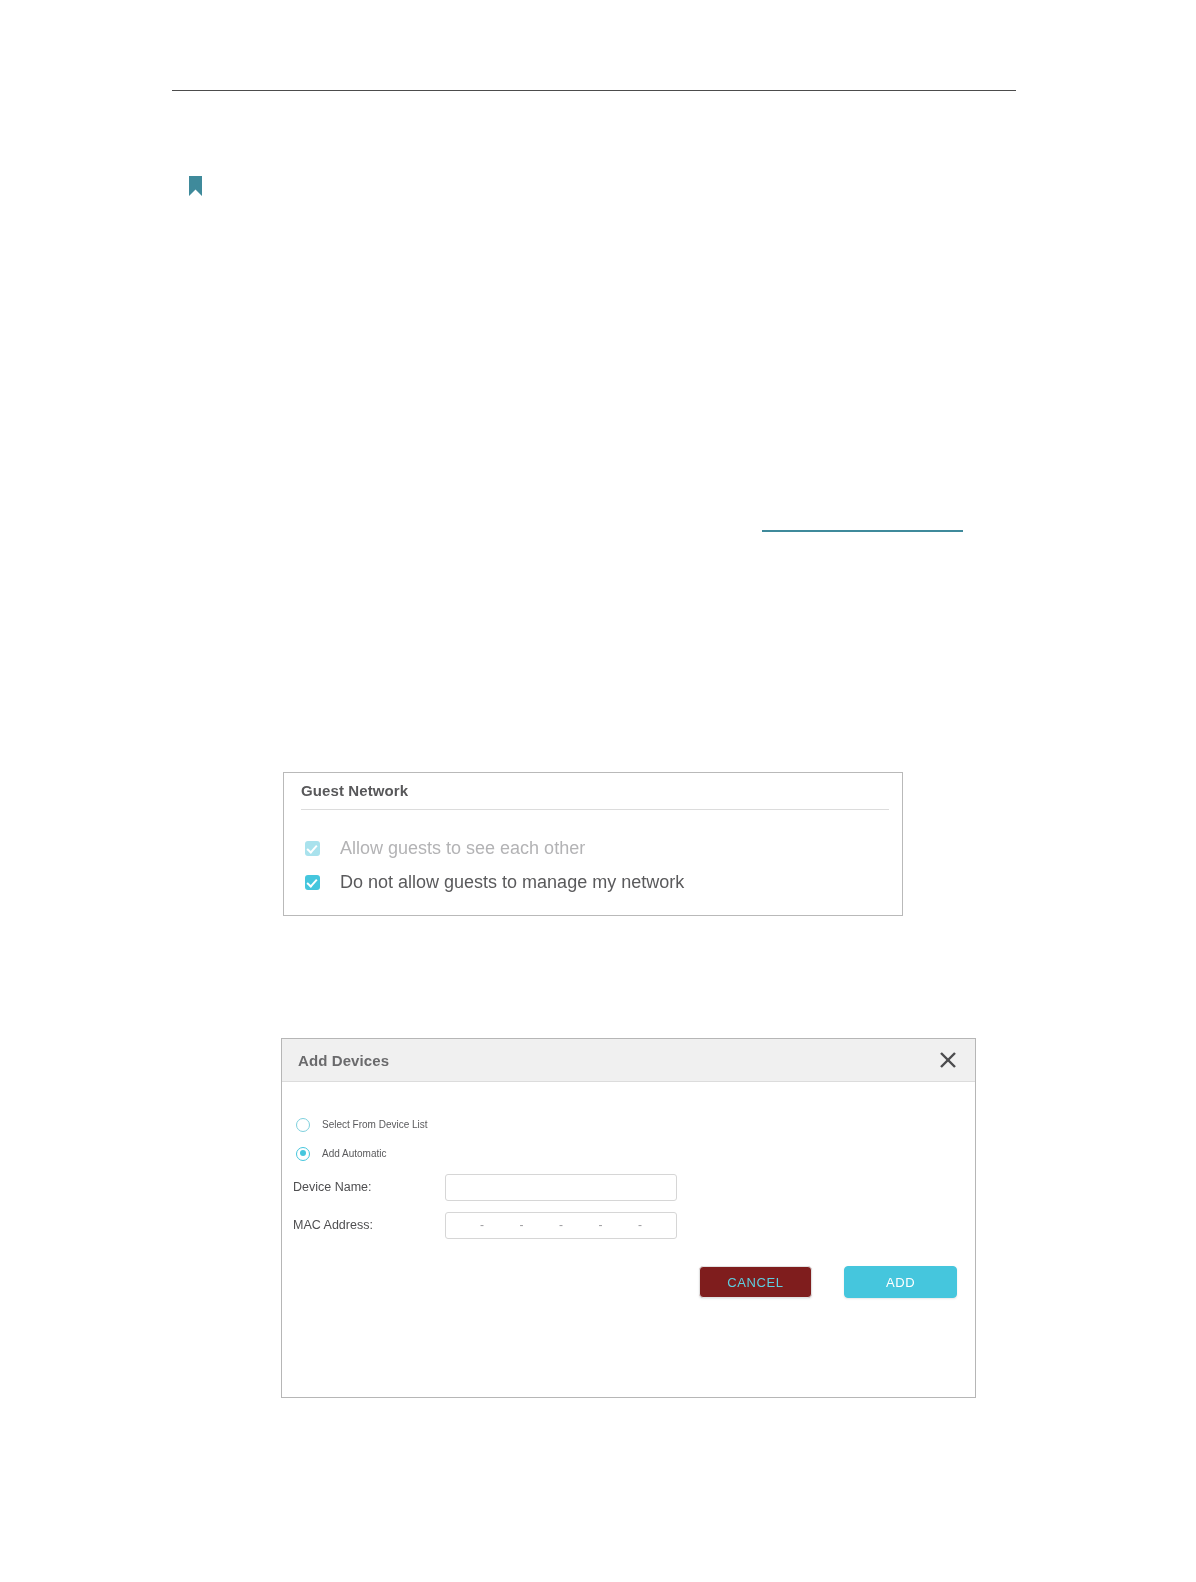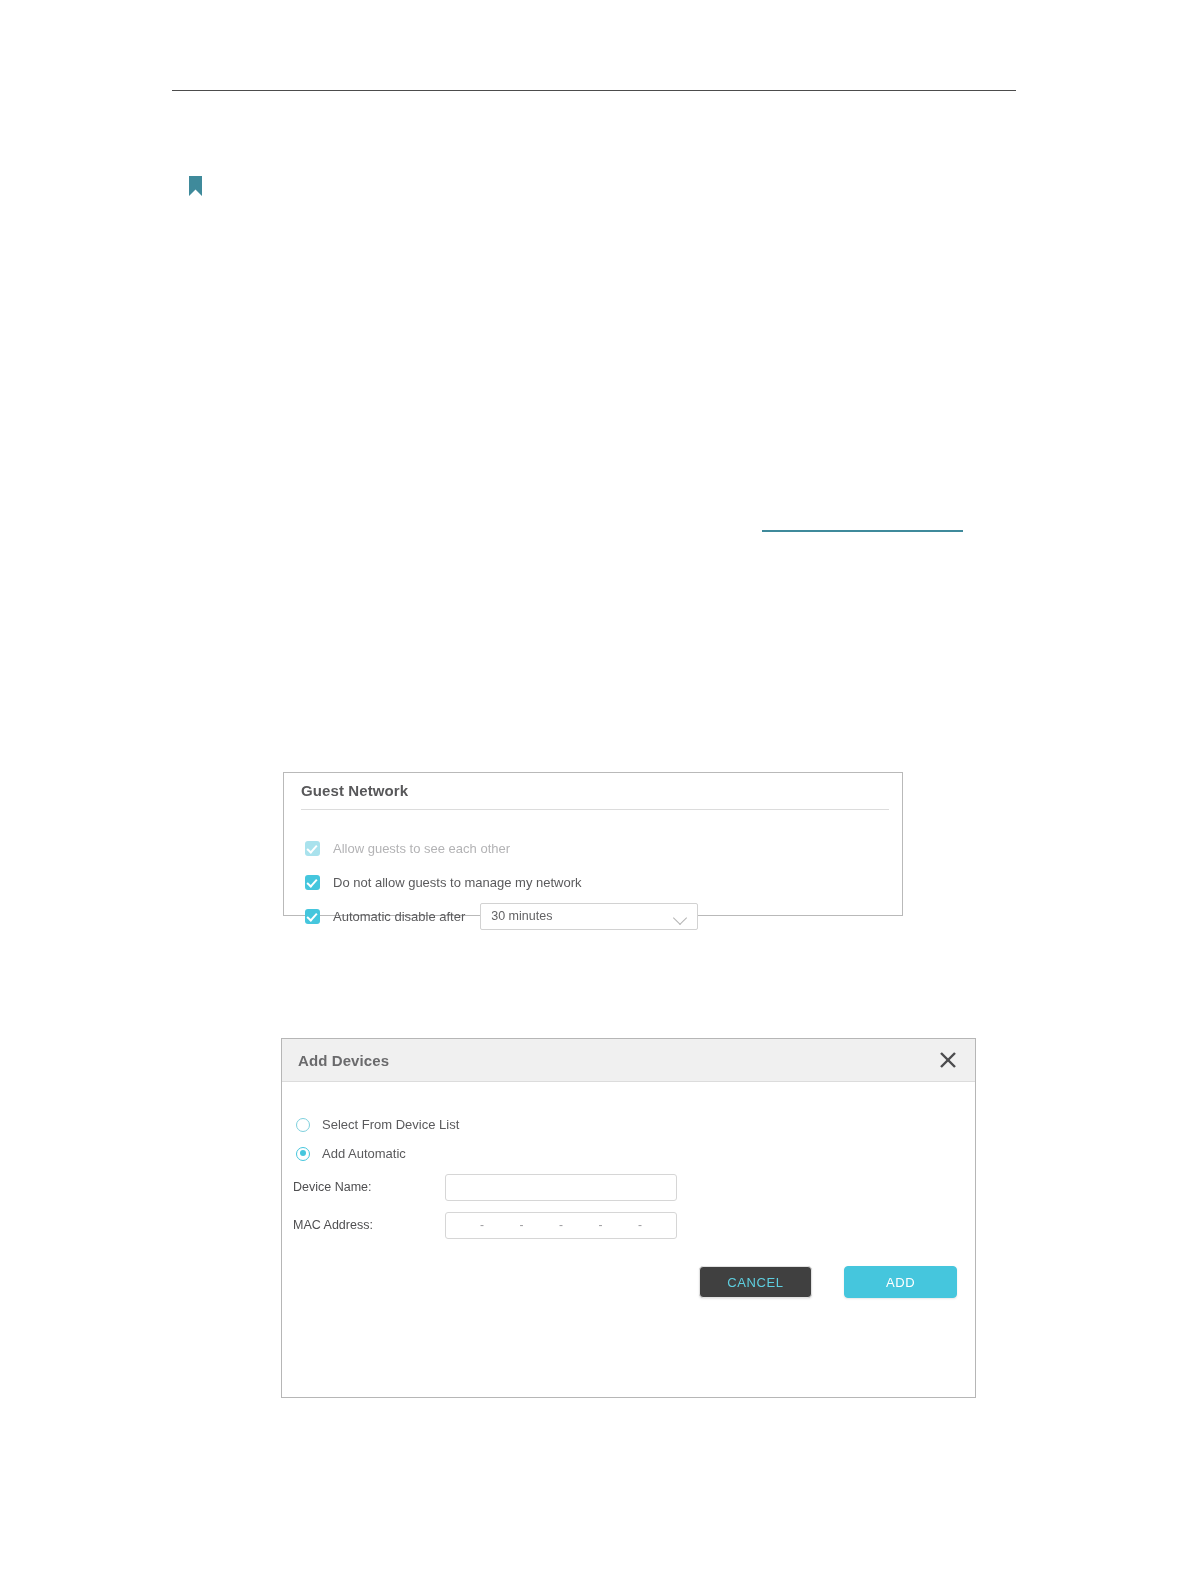--- a/index.html
+++ b/index.html
@@ -108,22 +108,22 @@
     position: absolute;
     left: 4px;
     top: 2px;
     width: 4px;
     height: 8px;
     border: solid #ffffff;
     border-width: 0 2px 2px 0;
     transform: rotate(42deg);
   }
   .chk-label {
-    margin-left: 13px;
-    font-size: 13px;
+    margin-left: 20px;
+    font-size: 18px;
     color: #5a5a5c;
     white-space: nowrap;
   }
   .chk-label.muted { color: #b3b3b5; }
 
   .select-box {
     margin-left: 15px;
     width: 218px;
     height: 27px;
     border: 1px solid #d2d2d2;
@@ -214,21 +214,21 @@
     position: absolute;
     left: 2.5px;
     top: 2.5px;
     width: 6px;
     height: 6px;
     border-radius: 50%;
     background: #45c6dd;
   }
   .radio-label {
     margin-left: 12px;
-    font-size: 13px;
+    font-size: 10px;
     color: #5a5a5c;
   }
 
   .field-row {
     display: flex;
     align-items: center;
     height: 38px;
     padding-left: 11px;
   }
   .field-label {
@@ -288,21 +288,21 @@
     font-size: 13px;
     letter-spacing: 0.6px;
     display: inline-flex;
     align-items: center;
     justify-content: center;
     cursor: pointer;
     box-sizing: border-box;
     font-family: "Liberation Sans", sans-serif;
   }
   .btn-cancel {
-    background: #404040;
+    background: #7f1d1d;
     color: #5ecfe0;
     border: 1px solid #e2e2e2;
     box-shadow: 0 1px 2px rgba(0,0,0,0.10);
   }
   .btn-add {
     background: #45c6dd;
     color: #ffffff;
     border: 1px solid #45c6dd;
     margin-left: 32px;
     box-shadow: 0 1px 2px rgba(0,0,0,0.10);
@@ -332,28 +332,20 @@
       <div class="guest-row">
         <span class="chk disabled"></span>
         <span class="chk-label muted">Allow guests to see each other</span>
       </div>
 
       <div class="guest-row">
         <span class="chk"></span>
         <span class="chk-label">Do not allow guests to manage my network</span>
       </div>
 
-      <div class="guest-row">
-        <span class="chk"></span>
-        <span class="chk-label">Automatic disable after</span>
-        <span class="select-box">
-          <span class="select-value">30 minutes</span>
-          <span class="select-caret"></span>
-        </span>
-      </div>
 
     </div>
   </div>
 
   <div class="dialog">
 
     <div class="dialog-header">
       <span class="dialog-title">Add Devices</span>
       <span class="dialog-close">
         <svg viewBox="0 0 22 22" width="22" height="22" aria-hidden="true">

